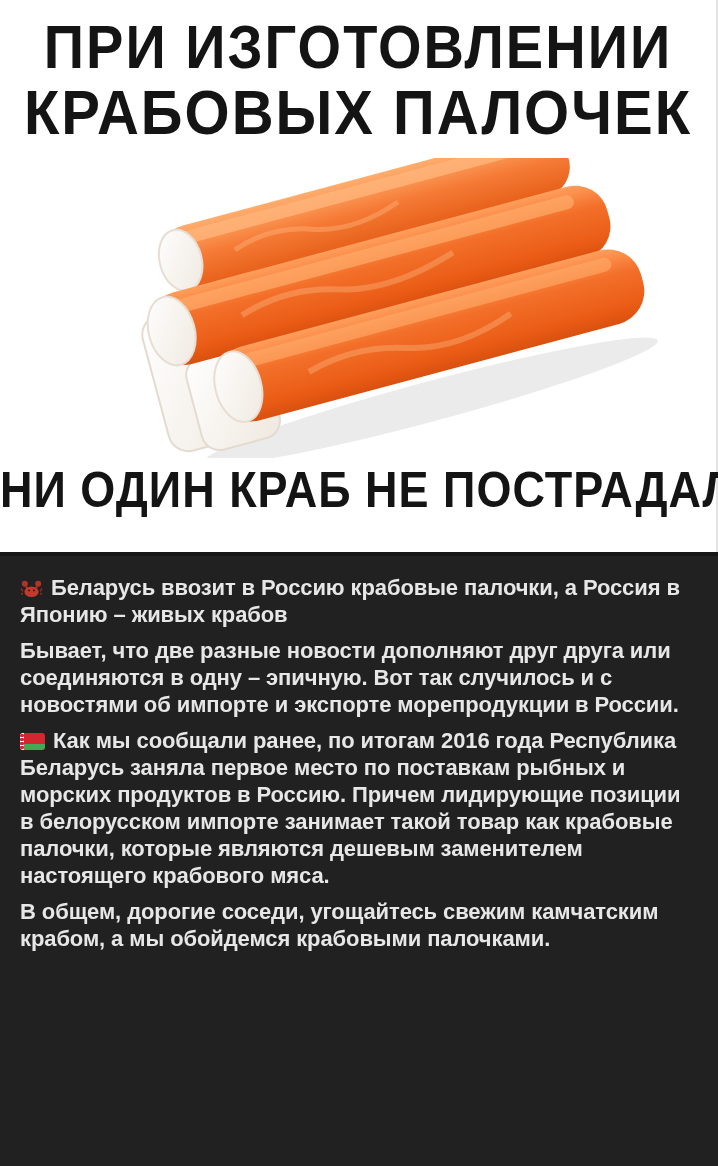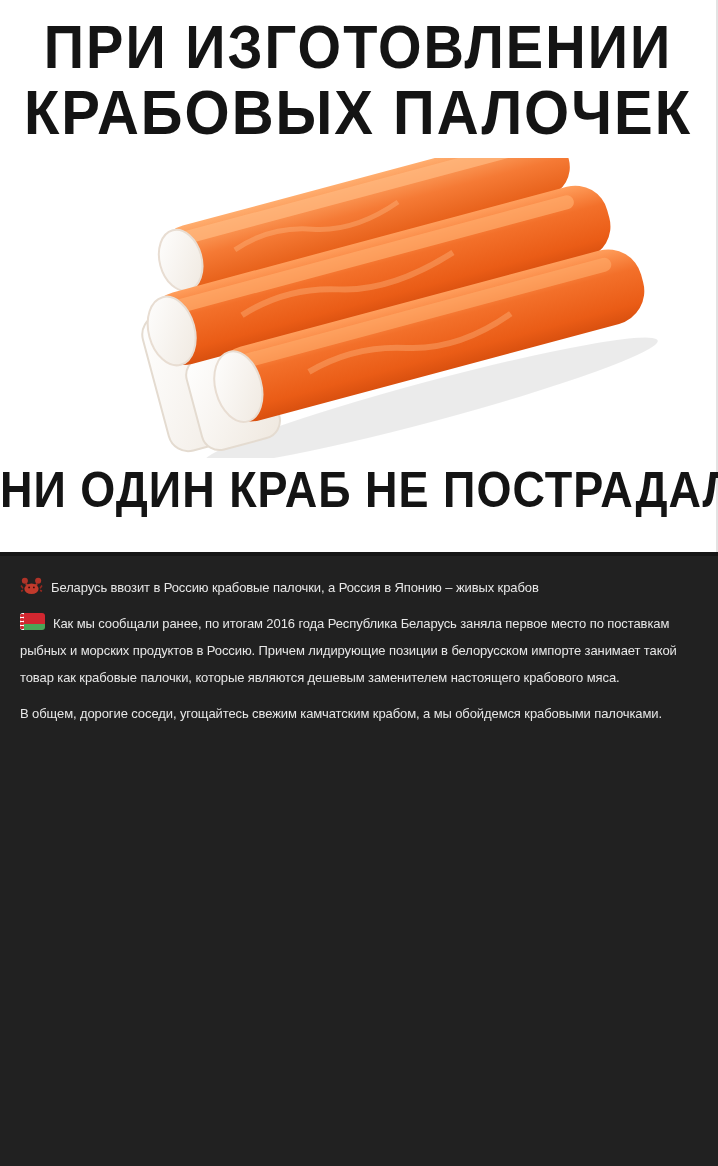--- a/index.html
+++ b/index.html
@@ -32,21 +32,21 @@
   
   .post{
     position:relative;width:718px;height:614px;background:#212121;
     box-sizing:border-box;border-top:4px solid #161616;
     padding:18px 22px 0 20px;
   }
   .post-bottom-edge{
     position:absolute;left:0;bottom:0;width:718px;height:6px;background:#141414;
   }
   .para{
-    margin:0 0 9px 0;color:#e7e7e7;font-size:13px;font-weight:400;
+    margin:0 0 9px 0;color:#e7e7e7;font-size:22px;font-weight:700;
     line-height:27px;letter-spacing:-0.1px;
   }
   .emj{
     display:inline-block;vertical-align:-3px;margin-right:8px;line-height:0;
   }
   .flag{
     display:inline-block;width:25px;height:17px;border-radius:3px;overflow:hidden;
     vertical-align:-2px;margin-right:8px;position:relative;
   }
   
@@ -126,20 +126,23 @@
           <circle cx="19" cy="5" r="3.2" fill="#b03328"></circle>
           <path d="M6 8 L9 11 M18 8 L15 11" stroke="#b03328" stroke-width="2"></path>
           <path d="M3 13 L1 10 M3 15 L1 16 M21 13 L23 10 M21 15 L23 16" stroke="#96281f" stroke-width="1.6"></path>
           <ellipse cx="12" cy="13.5" rx="7.5" ry="5.5" fill="#c13a2c"></ellipse>
           <circle cx="9.5" cy="12" r="1" fill="#3a0e0a"></circle>
           <circle cx="14.5" cy="12" r="1" fill="#3a0e0a"></circle>
         </svg>
       </span><span>Беларусь ввозит в Россию крабовые палочки, а Россия в Японию – живых крабов</span>
     </p>
 
+    <p class="para">
+      <span>Бывает, что две разные новости дополняют друг друга или соединяются в одну – эпичную. Вот так случилось и с новостями об импорте и экспорте морепродукции в России.</span>
+    </p>
 
     <p class="para">
       <span class="flag flag-by">
         <span class="orn">
             <i></i>
             <i></i>
             <i></i>
             <i></i>
           </span>
         <span class="red"></span><span class="green"></span>

